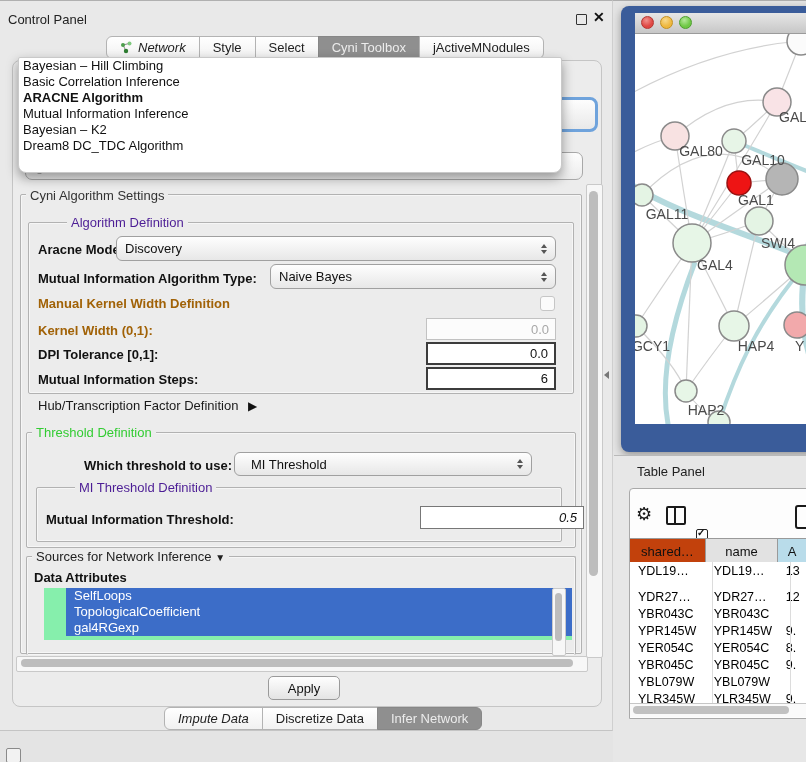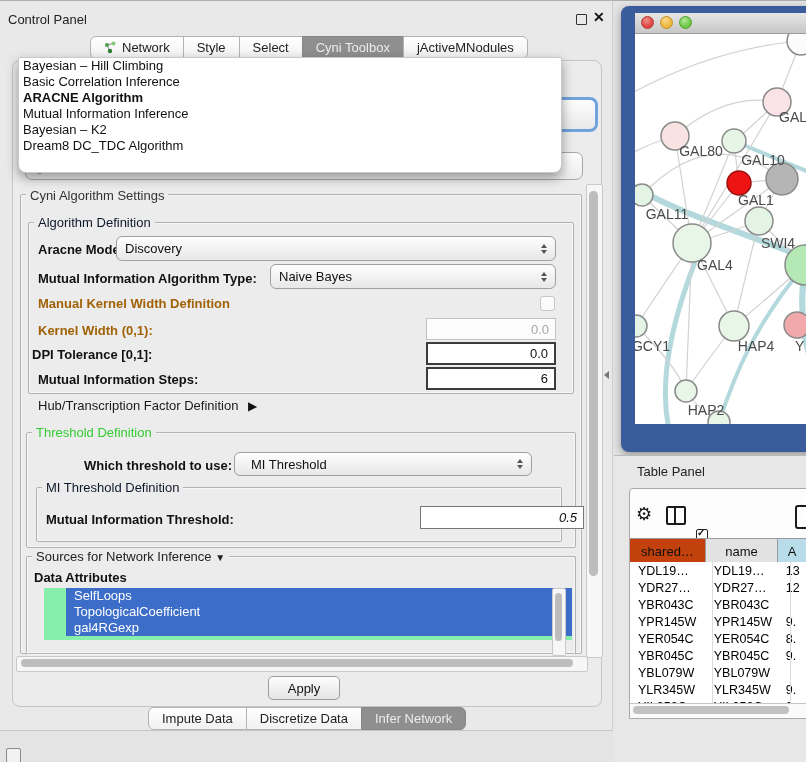--- a/index.html
+++ b/index.html
@@ -12,39 +12,39 @@
   .cp-bg{left:0;top:6;width:612px;height:729px;background:#e9e9e9;
          border-top:1px solid #b0b0b0;border-bottom:1px solid #c4c4c4;border-right:1px solid #cfcfcf;}
   .cp-title{left:8px;top:12px;font-size:13px;color:#222;}
   .float-ico{left:576px;top:14px;width:9px;height:9px;border:1.5px solid #333;border-radius:1px;}
   .close-ico{left:593px;top:9px;font-size:14px;font-weight:bold;color:#111;}
 
   
   .tabrow{display:flex;height:23px;}
   .tab{display:flex;align-items:center;gap:5px;padding:0 13px;font-size:13px;color:#222;
        background:linear-gradient(#ffffff,#f1f1f1);border:1px solid #b3b3b3;margin-left:-1px;white-space:nowrap;}
-  .tab:first-child{border-radius:6px 0 0 6px;margin-left:0;}
+  .tab:first-child{border-radius:6px 0 0 6px;margin-left:16px;font-style:italic;}
   .tab:last-child{border-radius:0 6px 6px 0;}
   .tab.sel{background:#8f8f8f;color:#ececec;border-color:#878787;}
 
   
   .content-panel{left:12px;top:60px;width:588px;height:645px;background:#ececec;
                  border:1px solid #c5c5c5;border-radius:8px;}
 
   
   .ring-combo{left:500px;top:97px;width:92px;height:29px;border:3px solid #6fa3dc;border-radius:8px;
               background:linear-gradient(#fdfdfd,#e9e9e9);}
   .ghost-combo{left:25px;top:152px;width:558px;height:28px;border:1px solid #a8a8a8;border-radius:7px;
                background:linear-gradient(#fdfdfd,#ececec);font-size:13px;color:#9a9a9a;
                line-height:28px;padding-left:10px;box-sizing:border-box;}
 
   
   .grp{border:1px solid #b2b2b2;border-radius:2px;box-shadow:inset 0 0 0 1px #f6f6f6;}
   .grp-title{font-size:13px;background:#ececec;padding:0 4px;white-space:nowrap;}
-  .t-blue{color:#0f172a;}
+  .t-blue{color:#4c1d95;margin-left:33px;}
   .t-green{color:#33cc33;}
 
   .lbl{font-size:13px;font-weight:bold;color:#111;white-space:nowrap;}
   .lbl.dis{color:#a16207;}
 
   .combo{background:linear-gradient(#fefefe,#e7e7e7);border:1px solid #a0a0a0;border-radius:6px;
          font-size:13px;color:#111;display:flex;align-items:center;padding:0 8px;box-sizing:border-box;}
   .combo .val{flex:1;}
   .spin{display:flex;flex-direction:column;gap:2px;align-items:center;}
   .spin i{display:block;width:0;height:0;border-left:3.5px solid transparent;border-right:3.5px solid transparent;}
@@ -166,21 +166,21 @@
         <i class="dn"></i>
       </span>
   </div>
 
   <div class="abs lbl dis" style="left:38px;top:296px;">Manual Kernel Width Definition</div>
   <div class="abs chk" style="left:540px;top:296px;"></div>
 
   <div class="abs lbl dis" style="left:38px;top:323px;">Kernel Width (0,1):</div>
   <div class="abs field dis" style="left:426px;top:318px;width:130px;height:22px;">0.0</div>
 
-  <div class="abs lbl" style="left:32px;top:347px;text-align:center;">DPI Tolerance [0,1]:</div>
+  <div class="abs lbl" style="left:38px;top:347px;text-align:center;">DPI Tolerance [0,1]:</div>
   <div class="abs field" style="left:426px;top:342px;width:130px;height:23px;">0.0</div>
 
   <div class="abs lbl" style="left:38px;top:372px;">Mutual Information Steps:</div>
   <div class="abs field" style="left:426px;top:367px;width:130px;height:23px;">6</div>
 
   <div class="abs" style="left:38px;top:398px;font-size:13px;color:#1a1a1a;">
     <span>Hub/Transcription Factor Definition</span>
     <span style="font-size:12px;margin-left:6px;color:#111;">▶</span>
   </div>
 
@@ -345,21 +345,21 @@
     <div class="th-cell" style="width:78px;background:#e2e2e2;">name</div>
     <div class="th-cell" style="width:30px;background:#b9dcea;border-right:none;">A</div>
   </div>
 
   <div class="abs" id="tbl-rows" style="left:630px;top:562px;width:176px;height:141px;overflow:hidden;background:#fff;">
       <div style="display: flex; height: 17px; align-items: center;">
         <div class="row-cell" style="width: 82px; padding-left: 8px; box-sizing: border-box;">YDL19…</div>
         <div class="row-cell" style="width: 78px; padding-left: 8px; box-sizing: border-box;">YDL19…</div>
         <div class="row-cell" style="width: 30px; padding-left: 8px; box-sizing: border-box;">13</div>
       </div>
-      <div style="display: flex; height: 17px; align-items: center;">
+      <div style="display: flex; height: 17px; align-items: center; margin-top: 9px;">
         <div class="row-cell" style="width: 82px; padding-left: 8px; box-sizing: border-box;">YDR27…</div>
         <div class="row-cell" style="width: 78px; padding-left: 8px; box-sizing: border-box;">YDR27…</div>
         <div class="row-cell" style="width: 30px; padding-left: 8px; box-sizing: border-box;">12</div>
       </div>
       <div style="display: flex; height: 17px; align-items: center;">
         <div class="row-cell" style="width: 82px; padding-left: 8px; box-sizing: border-box;">YBR043C</div>
         <div class="row-cell" style="width: 78px; padding-left: 8px; box-sizing: border-box;">YBR043C</div>
         <div class="row-cell" style="width: 30px; padding-left: 8px; box-sizing: border-box;"></div>
       </div>
       <div style="display: flex; height: 17px; align-items: center;">

